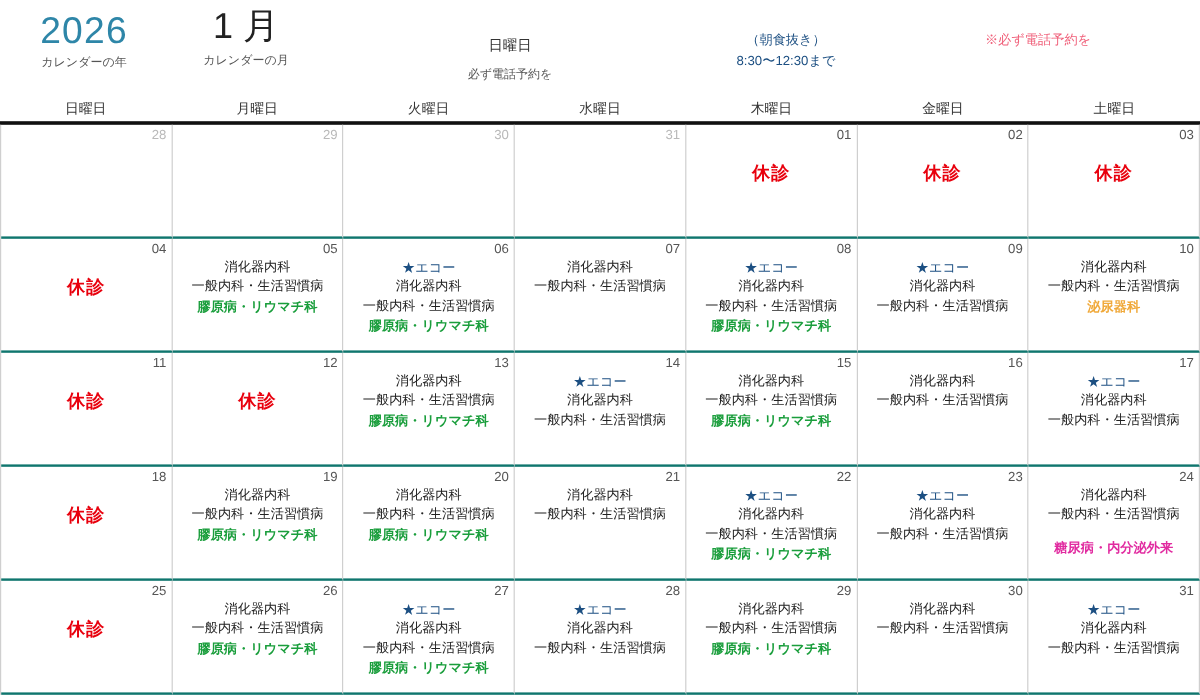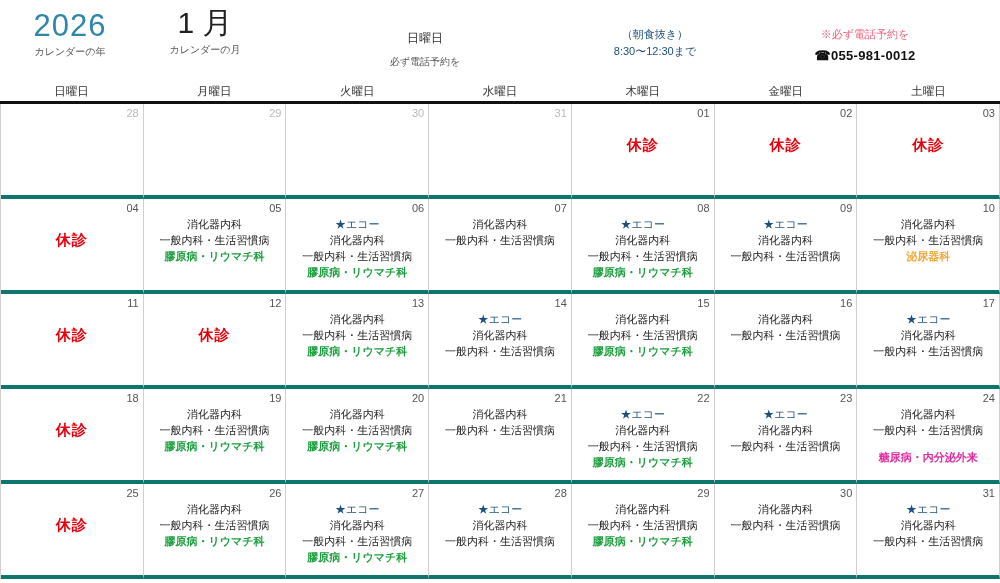--- a/index.html
+++ b/index.html
@@ -108,21 +108,21 @@
 
   
   .grid {
     display: grid;
     grid-template-columns: repeat(7, 1fr);
     grid-auto-rows: 95px;
     border-left: 1px solid #cfcfcf;
   }
   .cell {
     border-right: 1px solid #cfcfcf;
-    border-bottom: 4px solid #0f766e;
+    border-bottom: 2px solid #0f766e;
     position: relative;
     padding: 2px 4px 0 4px;
     overflow: hidden;
   }
   .daynum {
     text-align: right;
     font-size: 11px;
     color: #555;
     line-height: 14px;
   }
@@ -134,21 +134,21 @@
   }
   .it { font-size: 11px; display: block; }
   .it.echo { color: #1c4f82; font-size: 11px; }
   .it.kesshin {
     color: #e8000d;
     font-size: 15px;
     font-weight: bold;
     letter-spacing: 1px;
     margin-top: 14px;
   }
-  .it.plain { color: #222; }
+  .it.plain { color: #222; font-family: Liberation Mono, monospace; }
   .it.green { color: #1a9e3c; font-weight: bold; font-size: 11px; }
   .it.orange { color: #f0a93a; font-weight: bold; font-size: 11px; }
   .it.magenta { color: #e12ba0; font-weight: bold; font-size: 11px; margin-top: 11px; }
 </style>
 </head>
 <body>
 
 <div id="cal">
 
   <div class="header">
@@ -168,21 +168,20 @@
       <div class="cap">必ず電話予約を</div>
     </div>
 
     <div class="hdr-echo">
       <div>（朝食抜き）</div>
       <div>8:30〜12:30まで</div>
     </div>
 
     <div class="hdr-tel">
       <div class="note">※必ず電話予約を</div>
-      <div class="num">☎055-981-0012</div>
     </div>
 
   </div>
 
   <div class="dow-row">
       <div class="dow">日曜日</div>
       <div class="dow">月曜日</div>
       <div class="dow">火曜日</div>
       <div class="dow">水曜日</div>
       <div class="dow">木曜日</div>

